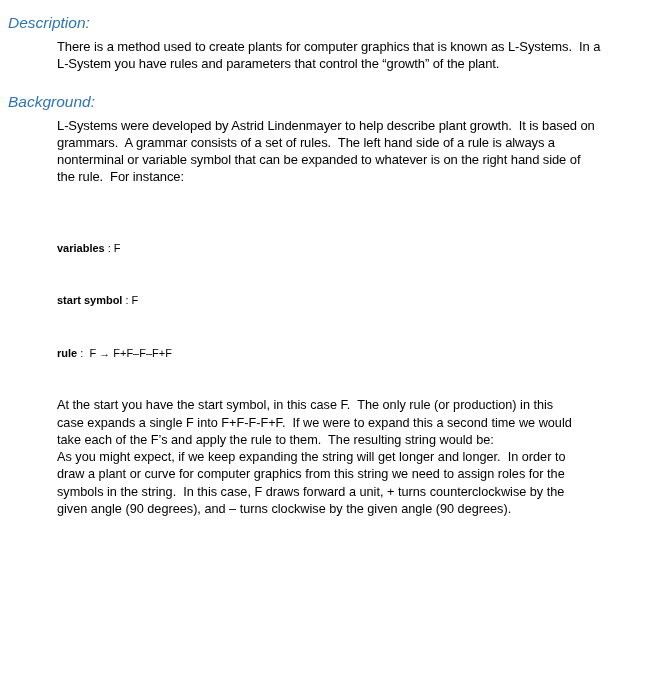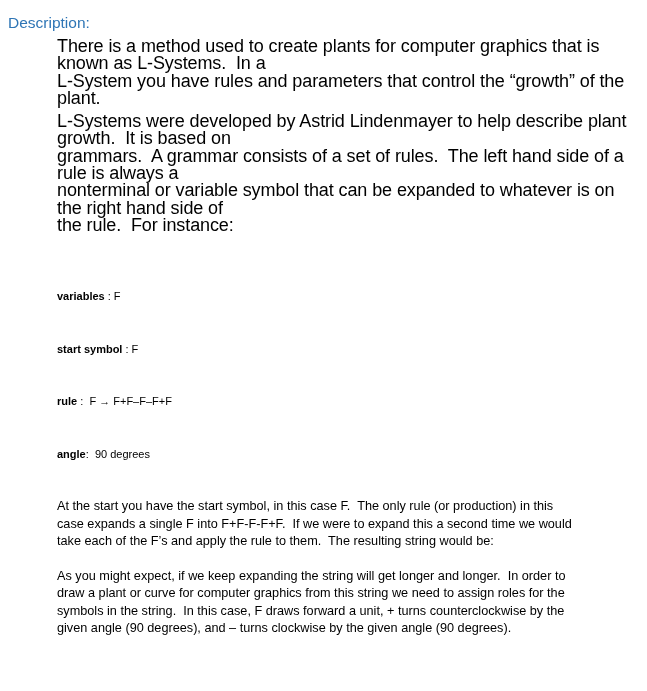--- a/index.html
+++ b/index.html
@@ -18,65 +18,66 @@
     font-family: "Liberation Sans", sans-serif;
     color: #000000;
   }
   .heading {
     color: #2E75B5;
     font-size: 15.5px;
     line-height: 18px;
     font-weight: 400;
     margin: 0;
     font-family: "Liberation Sans", sans-serif;
+    font-style: italic;
   }
   .body {
     margin: 0 0 0 49px;
     white-space: pre-wrap;
     font-size: 12.7px;
     line-height: 17.3px;
   }
   
   .cal {
-    font-size: 18px;
+    font-size: 13px;
     letter-spacing: -0.1px;
   }
   .grammar {
     margin: 19px 0 0 49px;
     font-size: 11px;
     line-height: 17.5px;
     white-space: pre-wrap;
   }
   .grammar .row b { font-weight: 700; }
   .mt6  { margin-top: 6px; }
   .mt20 { margin-top: 20px; }
   .mt13 { }
-  .mt18 { margin-top: 18px; }
+  .mt18 { }
 </style>
 </head>
 <body>
 
 <div class="page">
 
   <h2 class="heading">Description:</h2>
 
   <p class="body cal mt6">There is a method used to create plants for computer graphics that is known as L-Systems.  In a
 L-System you have rules and parameters that control the “growth” of the plant.</p>
 
+  <h2 class="heading mt20">Background:</h2>
 
   <p class="body cal mt6">L-Systems were developed by Astrid Lindenmayer to help describe plant growth.  It is based on
 grammars.  A grammar consists of a set of rules.  The left hand side of a rule is always a
 nonterminal or variable symbol that can be expanded to whatever is on the right hand side of
 the rule.  For instance:</p>
 
   <div class="grammar">
     <div class="row"><b>variables</b><span> : F</span></div>
     <div class="row"><b>start symbol</b><span> : F</span></div>
     <div class="row"><b>rule</b><span> :  F → F+F–F–F+F</span></div>
-    <div class="row"><b>angle</b><span>:  90 degrees</span></div>
   </div>
 
   <p class="body mt13">At the start you have the start symbol, in this case F.  The only rule (or production) in this
 case expands a single F into F+F-F-F+F.  If we were to expand this a second time we would
 take each of the F’s and apply the rule to them.  The resulting string would be:</p>
 
 
   <p class="body mt18">As you might expect, if we keep expanding the string will get longer and longer.  In order to
 draw a plant or curve for computer graphics from this string we need to assign roles for the
 symbols in the string.  In this case, F draws forward a unit, + turns counterclockwise by the

